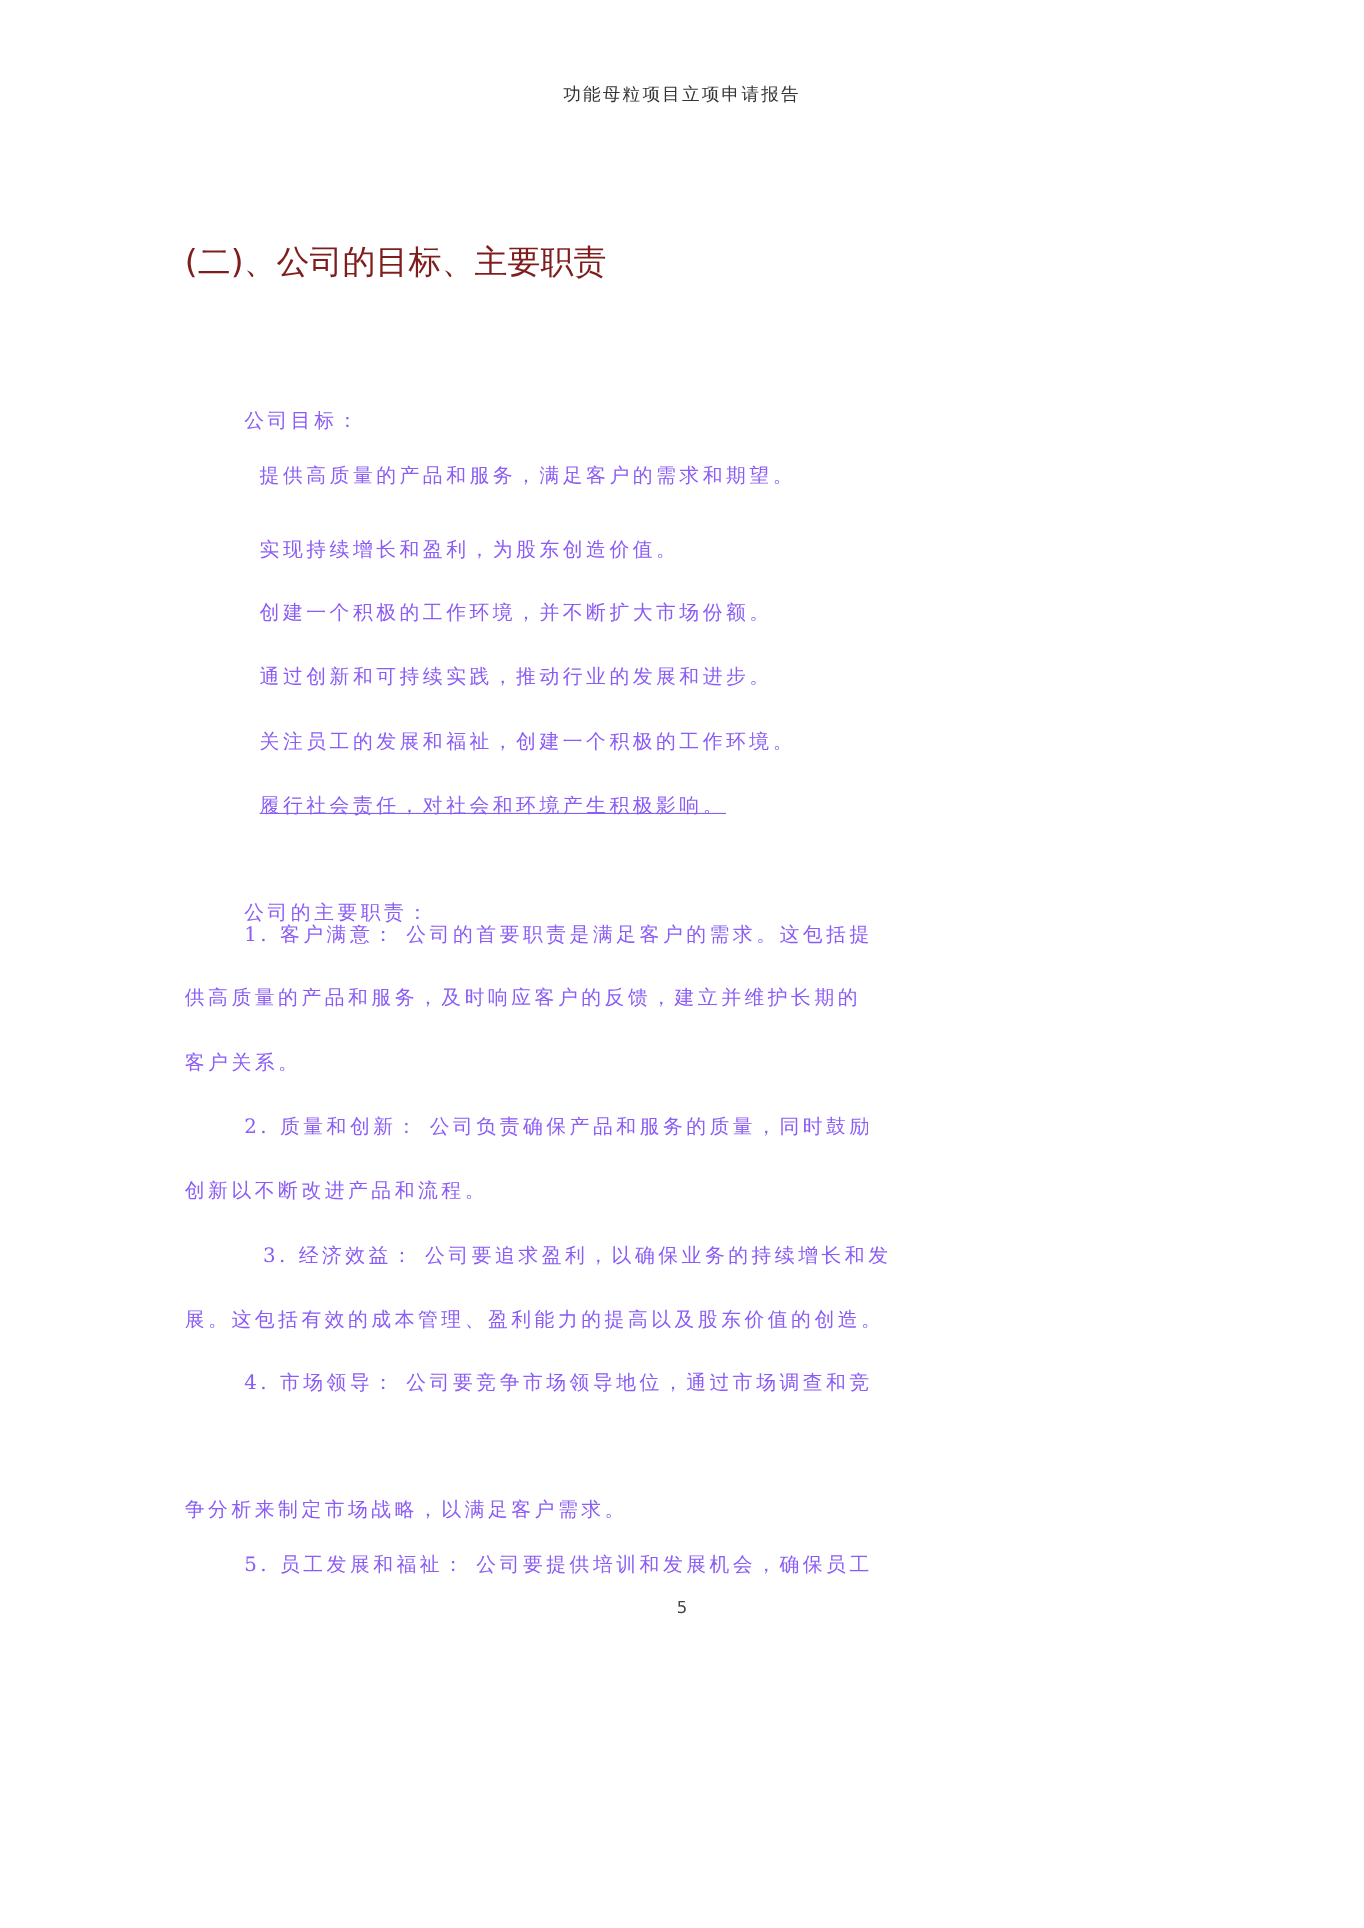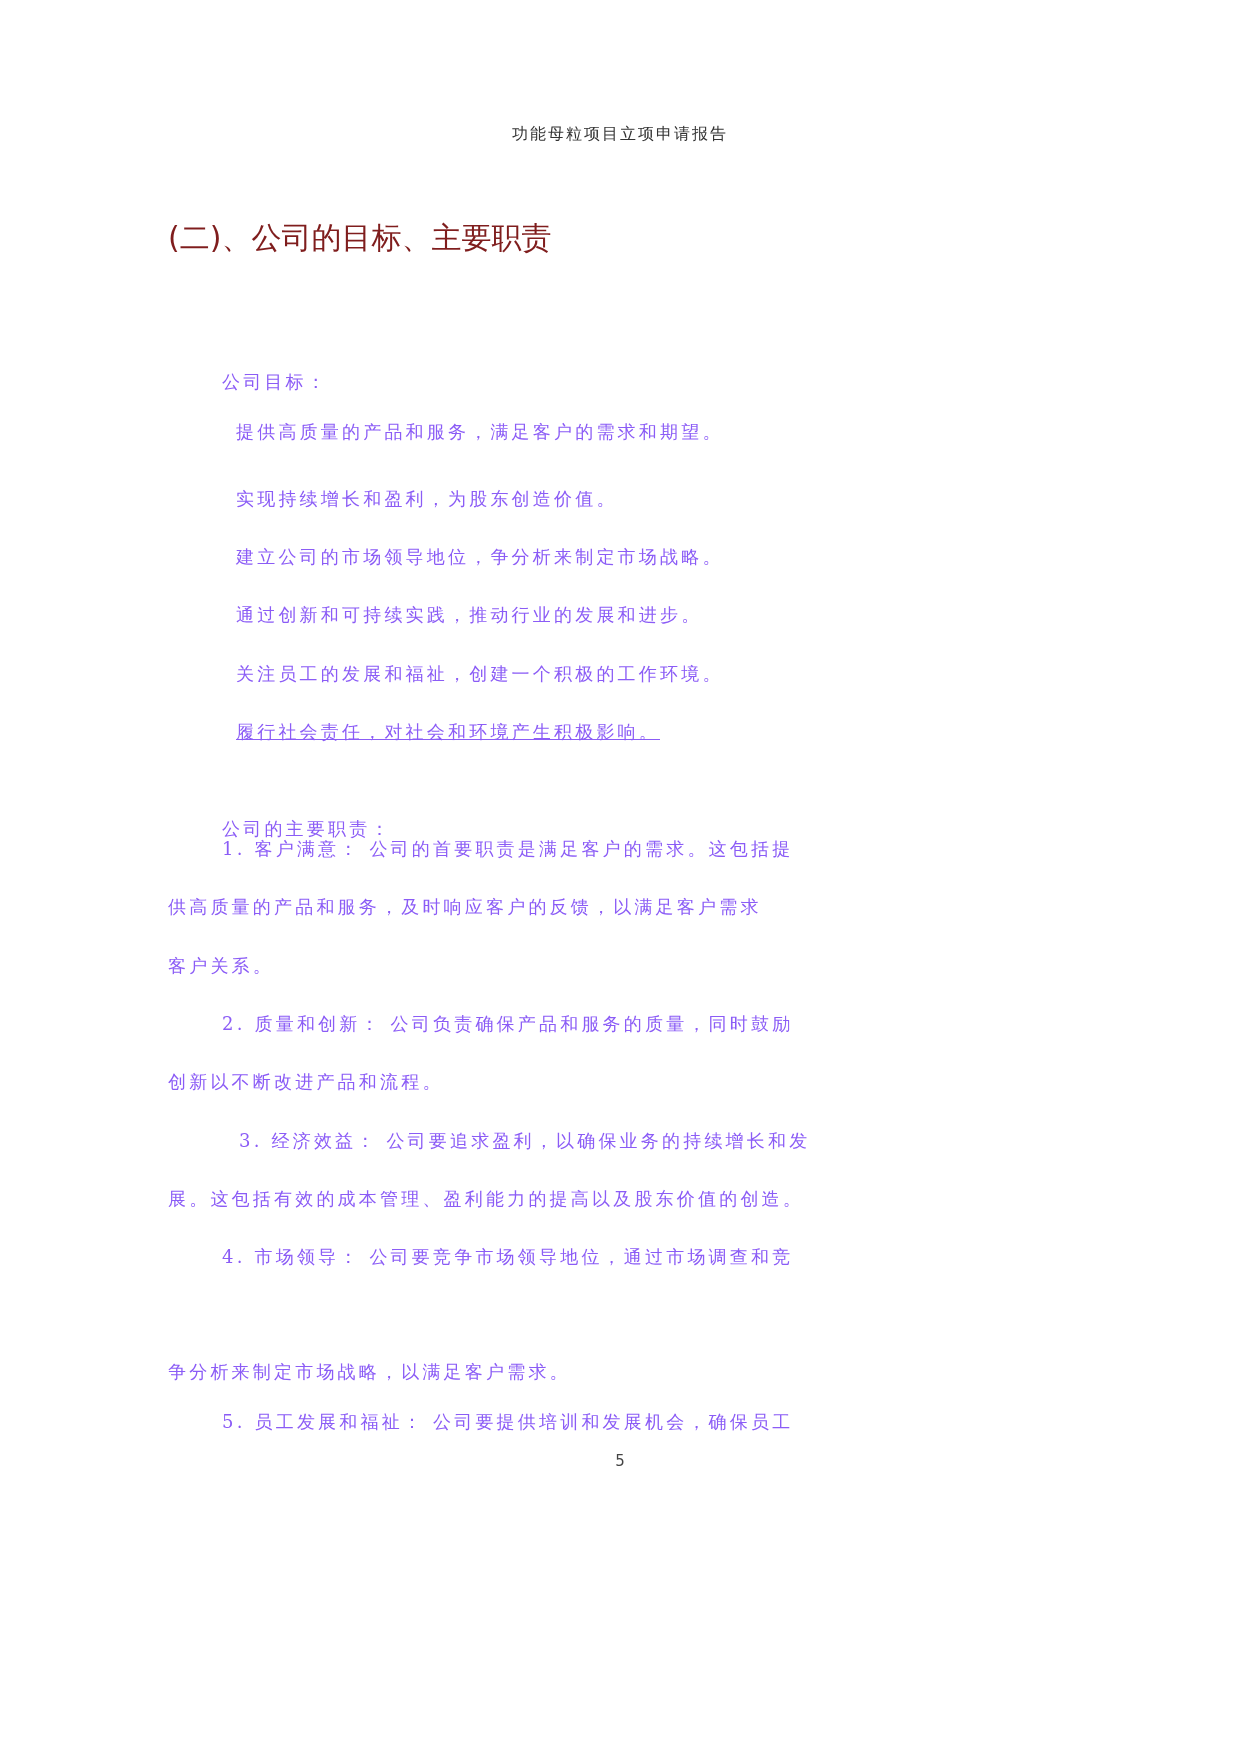--- a/index.html
+++ b/index.html
@@ -1,44 +1,44 @@
 <!DOCTYPE html>
 <html><head>
   <meta charset="utf-8">
   <style>
     html, body { margin: 0; padding: 0; background: #ffffff; }
     body { width: 1240px; height: 1753px; position: relative; overflow: hidden;
            font-family: "DejaVu Serif", "Liberation Serif", serif; color: #1a1a1a; }
     .page-header { position: absolute; top: 76px; left: 0; width: 1240px; text-align: center;
-                   font-size: 16px; letter-spacing: 2px; color: #333; font-family: "DejaVu Sans", sans-serif; margin-top: 48px; }
+                   font-size: 16px; letter-spacing: 2px; color: #333; font-family: "DejaVu Sans", sans-serif; }
     .section-heading { position: absolute; top: 218px; left: 168px; font-size: 30px;
                        font-family: "DejaVu Sans", "Liberation Sans", sans-serif; color: #7f1d1d; }
     .line { position: absolute; font-size: 18px; letter-spacing: 3.2px; white-space: nowrap; color: #8b5cf6; }
     .page-number { position: absolute; top: 1452px; left: 0; width: 1240px; text-align: center;
                    font-size: 15px; color: #444; font-family: "DejaVu Sans", sans-serif; }
   </style>
 </head>
 <body>
 
 <div class="page-header">功能母粒项目立项申请报告</div>
 
 <div class="section-heading">(二)、公司的目标、主要职责</div>
 
 <div class="line" style="top:370px; left:222px;">公司目标：</div>
 <div class="line" style="top:420px; left:236px;">提供高质量的产品和服务，满足客户的需求和期望。</div>
 <div class="line" style="top:487px; left:236px;">实现持续增长和盈利，为股东创造价值。</div>
-<div class="line" style="top:545px; left:236px;">建立公司的市场领导地位，争分析来制定市场战略。</div>
+<div class="line" style="top:545px; left:236px;">创建一个积极的工作环境，并不断扩大市场份额。</div>
 <div class="line" style="top:603px; left:236px;">通过创新和可持续实践，推动行业的发展和进步。</div>
 <div class="line" style="top:662px; left:236px;">关注员工的发展和福祉，创建一个积极的工作环境。</div>
 <div class="line" style="top:720px; left:236px;text-decoration:underline;">履行社会责任，对社会和环境产生积极影响。</div>
 
 <div class="line" style="top:817px; left:222px;">公司的主要职责：</div>
 
 <div class="line" style="top:837px; left:222px;">1. 客户满意： 公司的首要职责是满足客户的需求。这包括提</div>
-<div class="line" style="top:895px; left:168px;">供高质量的产品和服务，及时响应客户的反馈，以满足客户需求</div>
+<div class="line" style="top:895px; left:168px;">供高质量的产品和服务，及时响应客户的反馈，建立并维护长期的</div>
 <div class="line" style="top:954px; left:168px;">客户关系。</div>
 <div class="line" style="top:1012px; left:222px;">2. 质量和创新： 公司负责确保产品和服务的质量，同时鼓励</div>
 <div class="line" style="top:1070px; left:168px;">创新以不断改进产品和流程。</div>
 <div class="line" style="top:1129px; left:239px;">3. 经济效益： 公司要追求盈利，以确保业务的持续增长和发</div>
 <div class="line" style="top:1187px; left:168px;">展。这包括有效的成本管理、盈利能力的提高以及股东价值的创造。</div>
 <div class="line" style="top:1245px; left:222px;">4. 市场领导： 公司要竞争市场领导地位，通过市场调查和竞</div>
 <div class="line" style="top:1360px; left:168px;">争分析来制定市场战略，以满足客户需求。</div>
 <div class="line" style="top:1362px; left:222px;margin-top:48px;">5. 员工发展和福祉： 公司要提供培训和发展机会，确保员工</div>
 
 <div class="page-number">5</div>

